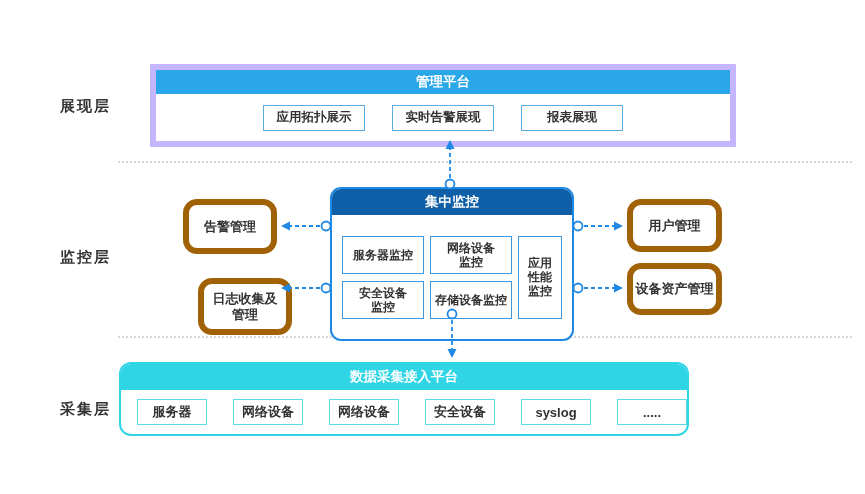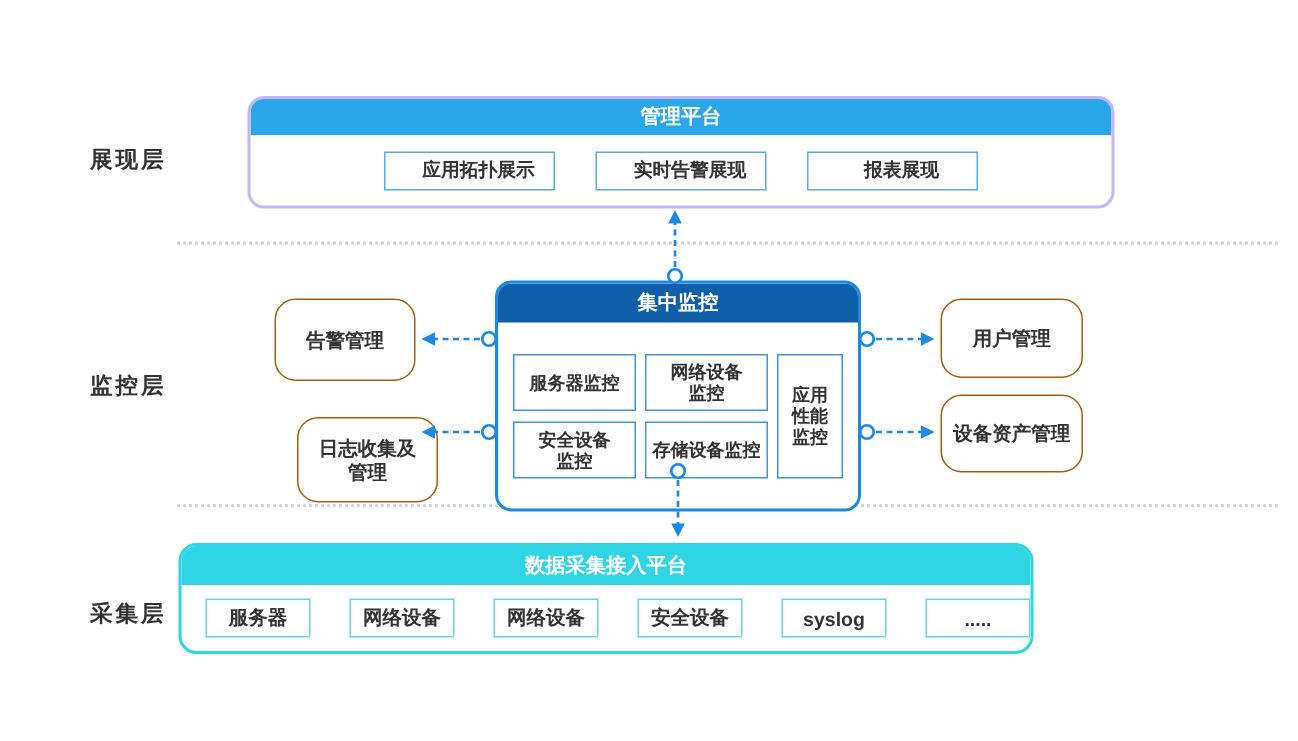--- a/index.html
+++ b/index.html
@@ -17,35 +17,35 @@
   #label-collection{top:400px;}
   .divider{
     position:absolute;left:118px;width:734px;height:0;
     border-top:2px dotted #d6d6d6;
   }
   #divider-1{top:161px;}
   #divider-2{top:336px;}
 
   
   .mgmt{
-    position:absolute;left:165px;top:64px;width:574px;height:71px;
-    border:2px solid #c4b5fd;border-radius:11px;background:#fff;overflow:hidden;
+    position:absolute;left:150px;top:64px;width:574px;height:71px;
+    border:6px solid #c4b5fd;border-radius:1px;background:#fff;overflow:hidden;
     display:flex;flex-direction:column;
   }
   .mgmt-header{
     height:24px;background:#2aa7e8;color:#fff;font-size:13.5px;font-weight:bold;
     display:flex;align-items:center;justify-content:center;flex:0 0 auto;
   }
   .mgmt-body{
     flex:1;display:flex;align-items:center;justify-content:center;gap:27px;
   }
   .mgmt-item{
     width:100px;height:24px;border:1px solid #58ace0;background:#fff;
     display:flex;align-items:center;justify-content:center;
-    font-size:12.5px;font-weight:600;color:#333;padding-left:12px;
+    font-size:12.5px;font-weight:600;color:#333;
   }
 
   
   .central{
     position:absolute;left:330px;top:187px;width:244px;height:154px;
     border:2px solid #1e88e5;border-radius:11px;background:#fff;overflow:hidden;
     display:flex;flex-direction:column;box-sizing:border-box;
   }
   .central-header{
     height:26px;background:#0f5ea8;color:#fff;font-size:13.5px;font-weight:bold;
@@ -57,21 +57,21 @@
   }
   .cm-box{
     border:1.5px solid #3b97e0;background:#fff;display:flex;align-items:center;
     justify-content:center;text-align:center;font-size:12px;font-weight:600;
     color:#333;line-height:14px;white-space:pre-line;box-sizing:border-box;
   }
   #cm-apm{grid-column:3;grid-row:1 / 3;}
 
   
   .side-box{
-    position:absolute;border:1px solid #a16207;border-radius:14px;background:#fff;
+    position:absolute;border:6px solid #a16207;border-radius:14px;background:#fff;
     display:flex;align-items:center;justify-content:center;text-align:center;
     font-size:13px;font-weight:600;color:#333;line-height:16px;white-space:pre-line;
     box-sizing:border-box;
   }
   #side-alert{left:183px;top:199px;width:94px;height:55px;}
   #side-log{left:183px;top:278px;width:94px;height:57px;margin-left:15px;}
   #side-user{left:627px;top:199px;width:95px;height:53px;}
   #side-asset{left:627px;top:263px;width:95px;height:52px;text-align:center;}
 
   

